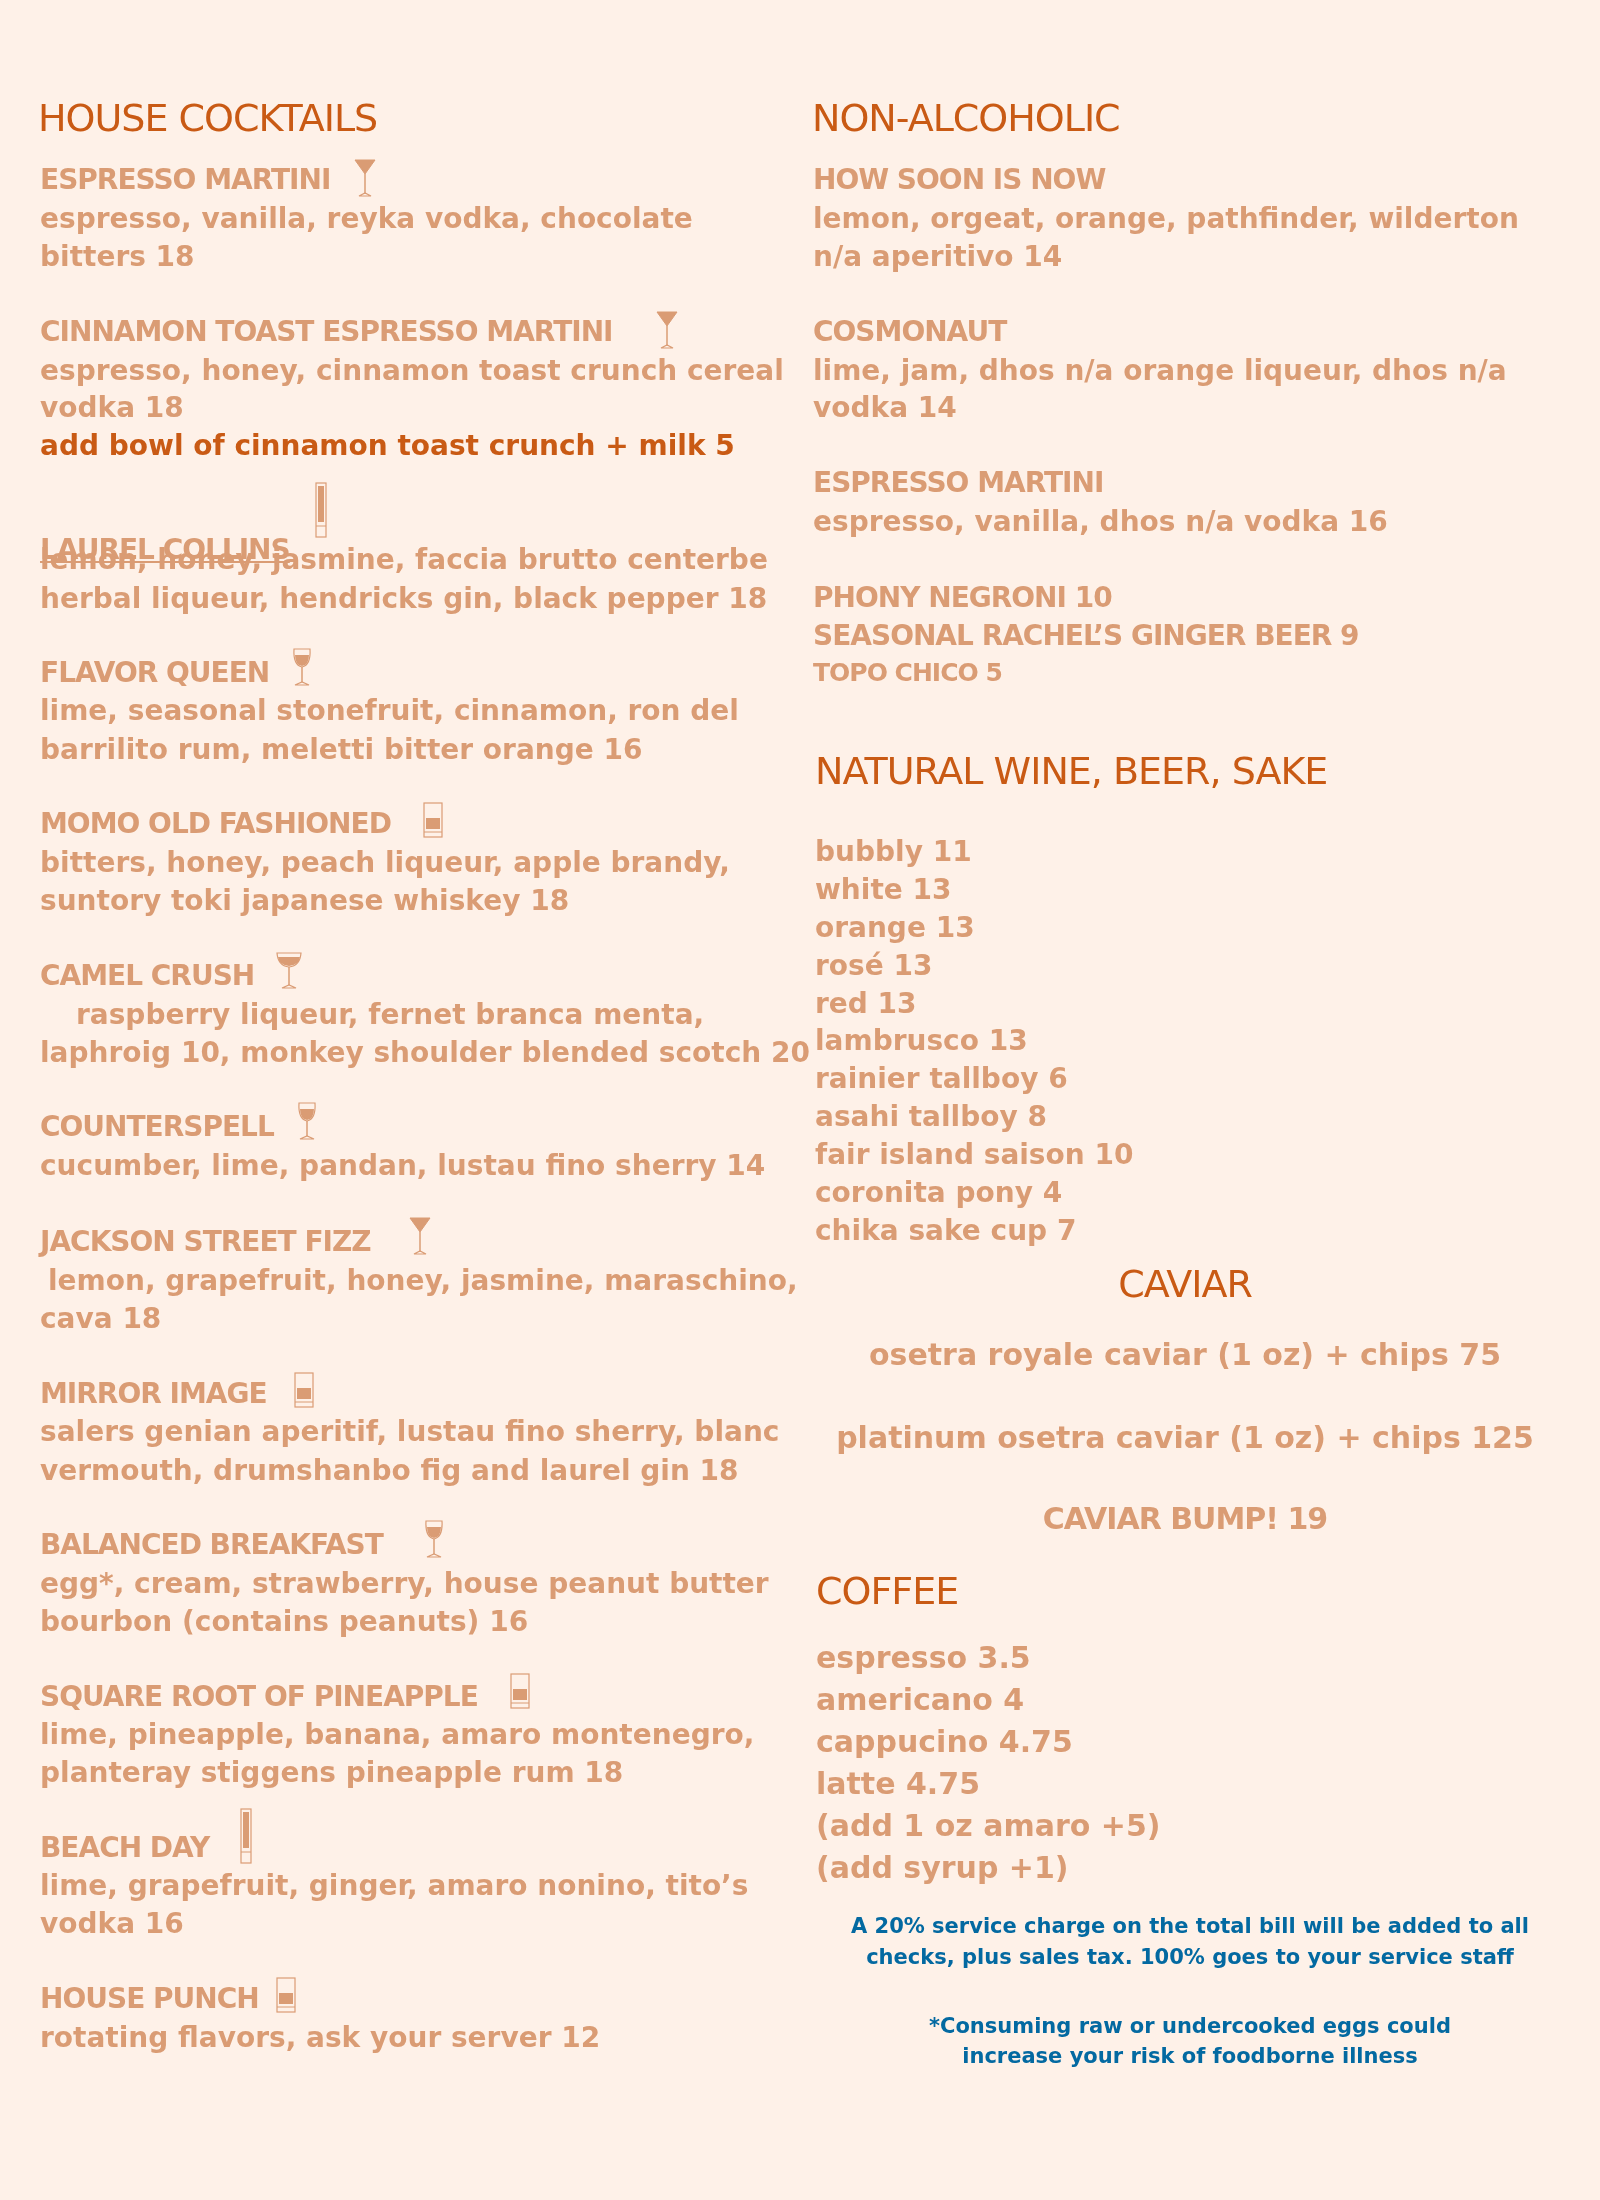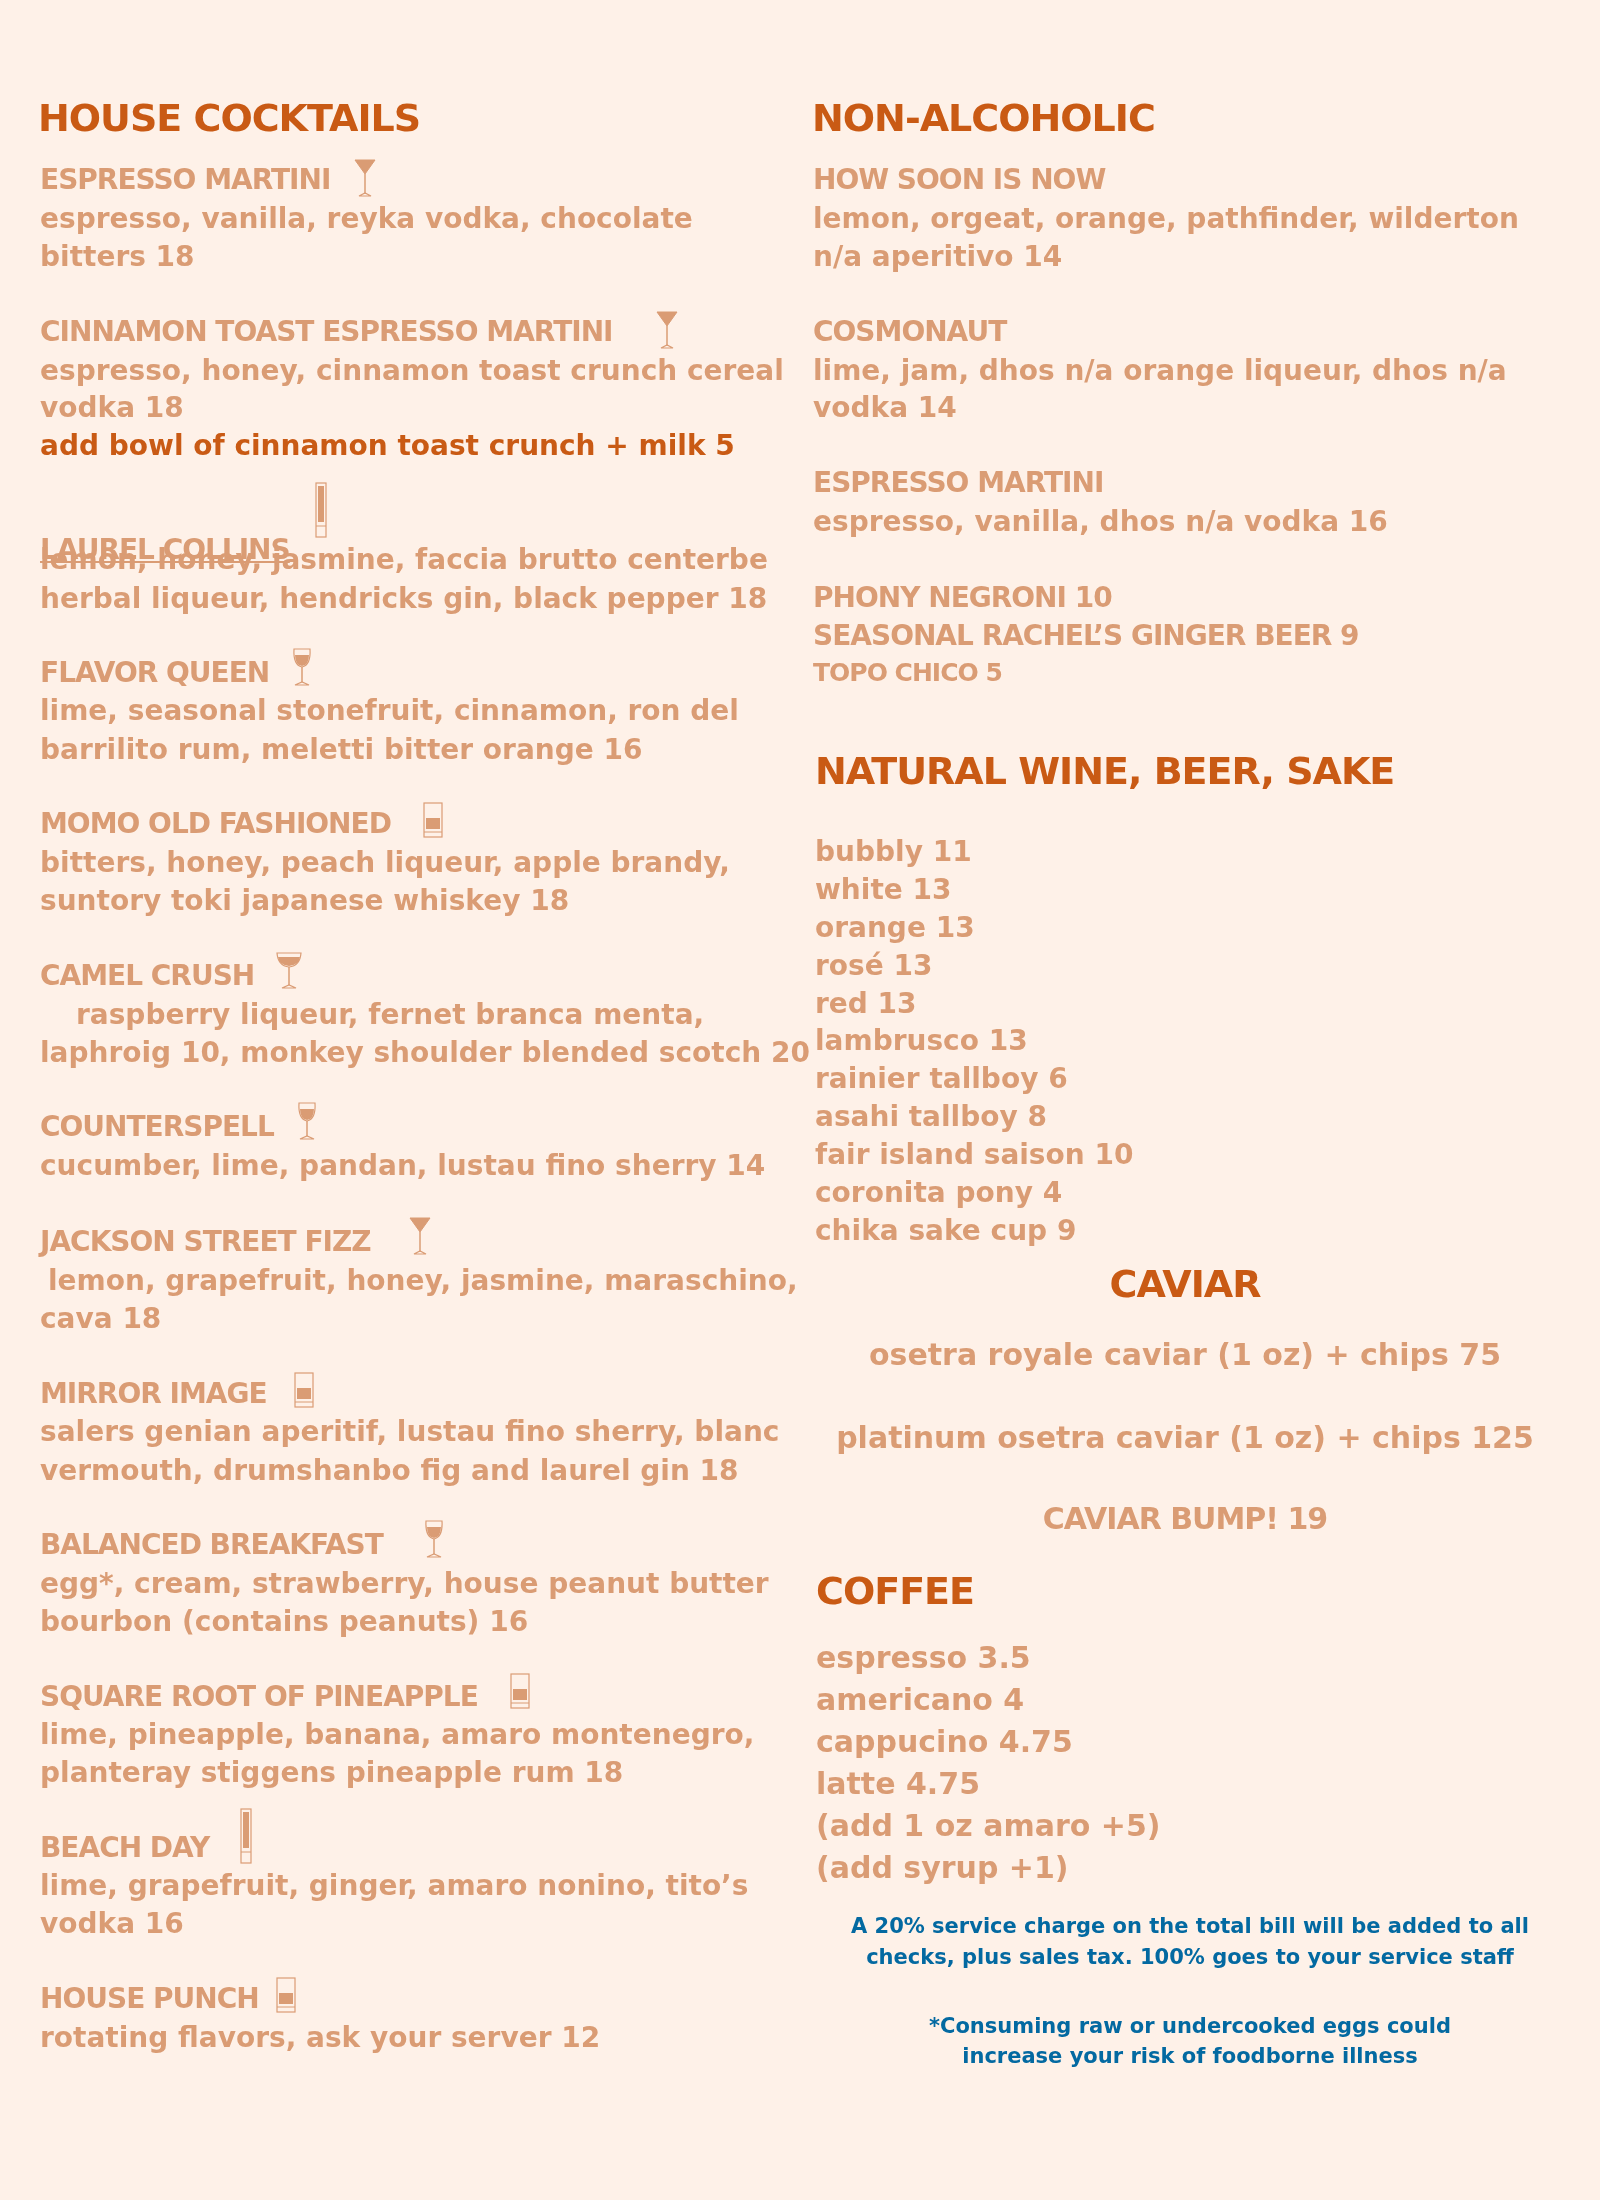--- a/index.html
+++ b/index.html
@@ -1,19 +1,19 @@
 <!DOCTYPE html>
 <html><head>
 <meta charset="utf-8">
 <style>
   html, body { margin:0; padding:0; }
   body { width:1600px; height:2200px; background:#FEF1E8; position:relative; overflow:hidden;
          font-family:"DejaVu Sans", sans-serif; }
   .ln { position:absolute; white-space:nowrap; line-height:1; }
-  .h1 { color:#C95A14; font-weight:bold; font-size:38px; letter-spacing:-1px; }
+  .h1 { color:#C95A14; font-weight:normal; font-size:38px; letter-spacing:-1px; }
   .nm { color:#DA9C74; font-weight:bold; font-size:28px; letter-spacing:-1px; }
   .ds { color:#DA9C74; font-weight:bold; font-size:28px; letter-spacing:0px; }
   .ad { color:#C95A14; font-weight:bold; font-size:28px; }
   .ctr { text-align:center; }
   .sm { color:#0369a1; font-weight:bold; font-size:21px; }
   .ic { position:absolute; }
   .ic svg { display:block; }
 </style>
 </head>
 <body>
@@ -188,21 +188,21 @@
 <div class="ln ds" style="left:815px;top:838px;">bubbly 11</div>
 <div class="ln ds" style="left:815px;top:876px;">white 13</div>
 <div class="ln ds" style="left:815px;top:914px;">orange 13</div>
 <div class="ln ds" style="left:815px;top:952px;">rosé 13</div>
 <div class="ln ds" style="left:815px;top:990px;">red 13</div>
 <div class="ln ds" style="left:815px;top:1027px;">lambrusco 13</div>
 <div class="ln ds" style="left:815px;top:1065px;">rainier tallboy 6</div>
 <div class="ln ds" style="left:815px;top:1103px;">asahi tallboy 8</div>
 <div class="ln ds" style="left:815px;top:1141px;">fair island saison 10</div>
 <div class="ln ds" style="left:815px;top:1179px;">coronita pony 4</div>
-<div class="ln ds" style="left:815px;top:1217px;">chika sake cup 9</div>
+<div class="ln ds" style="left:815px;top:1217px;">chika sake cup 7</div>
 
 <div class="ln h1 ctr" style="left:800px;width:770px;top:1265px;">CAVIAR</div>
 <div class="ln ds ctr" style="left:800px;width:770px;top:1340px;font-size:30px;">osetra royale caviar (1 oz) + chips 75</div>
 <div class="ln ds ctr" style="left:800px;width:770px;top:1423px;font-size:30px;">platinum osetra caviar (1 oz) + chips 125</div>
 <div class="ln nm ctr" style="left:800px;width:770px;top:1504px;font-size:30px;">CAVIAR BUMP!  19</div>
 
 <div class="ln h1" style="left:816px;top:1572px;">COFFEE</div>
 <div class="ln ds" style="left:816px;top:1643px;font-size:30px;">espresso 3.5</div>
 <div class="ln ds" style="left:816px;top:1685px;font-size:30px;">americano 4</div>
 <div class="ln ds" style="left:816px;top:1727px;font-size:30px;">cappucino 4.75</div>

